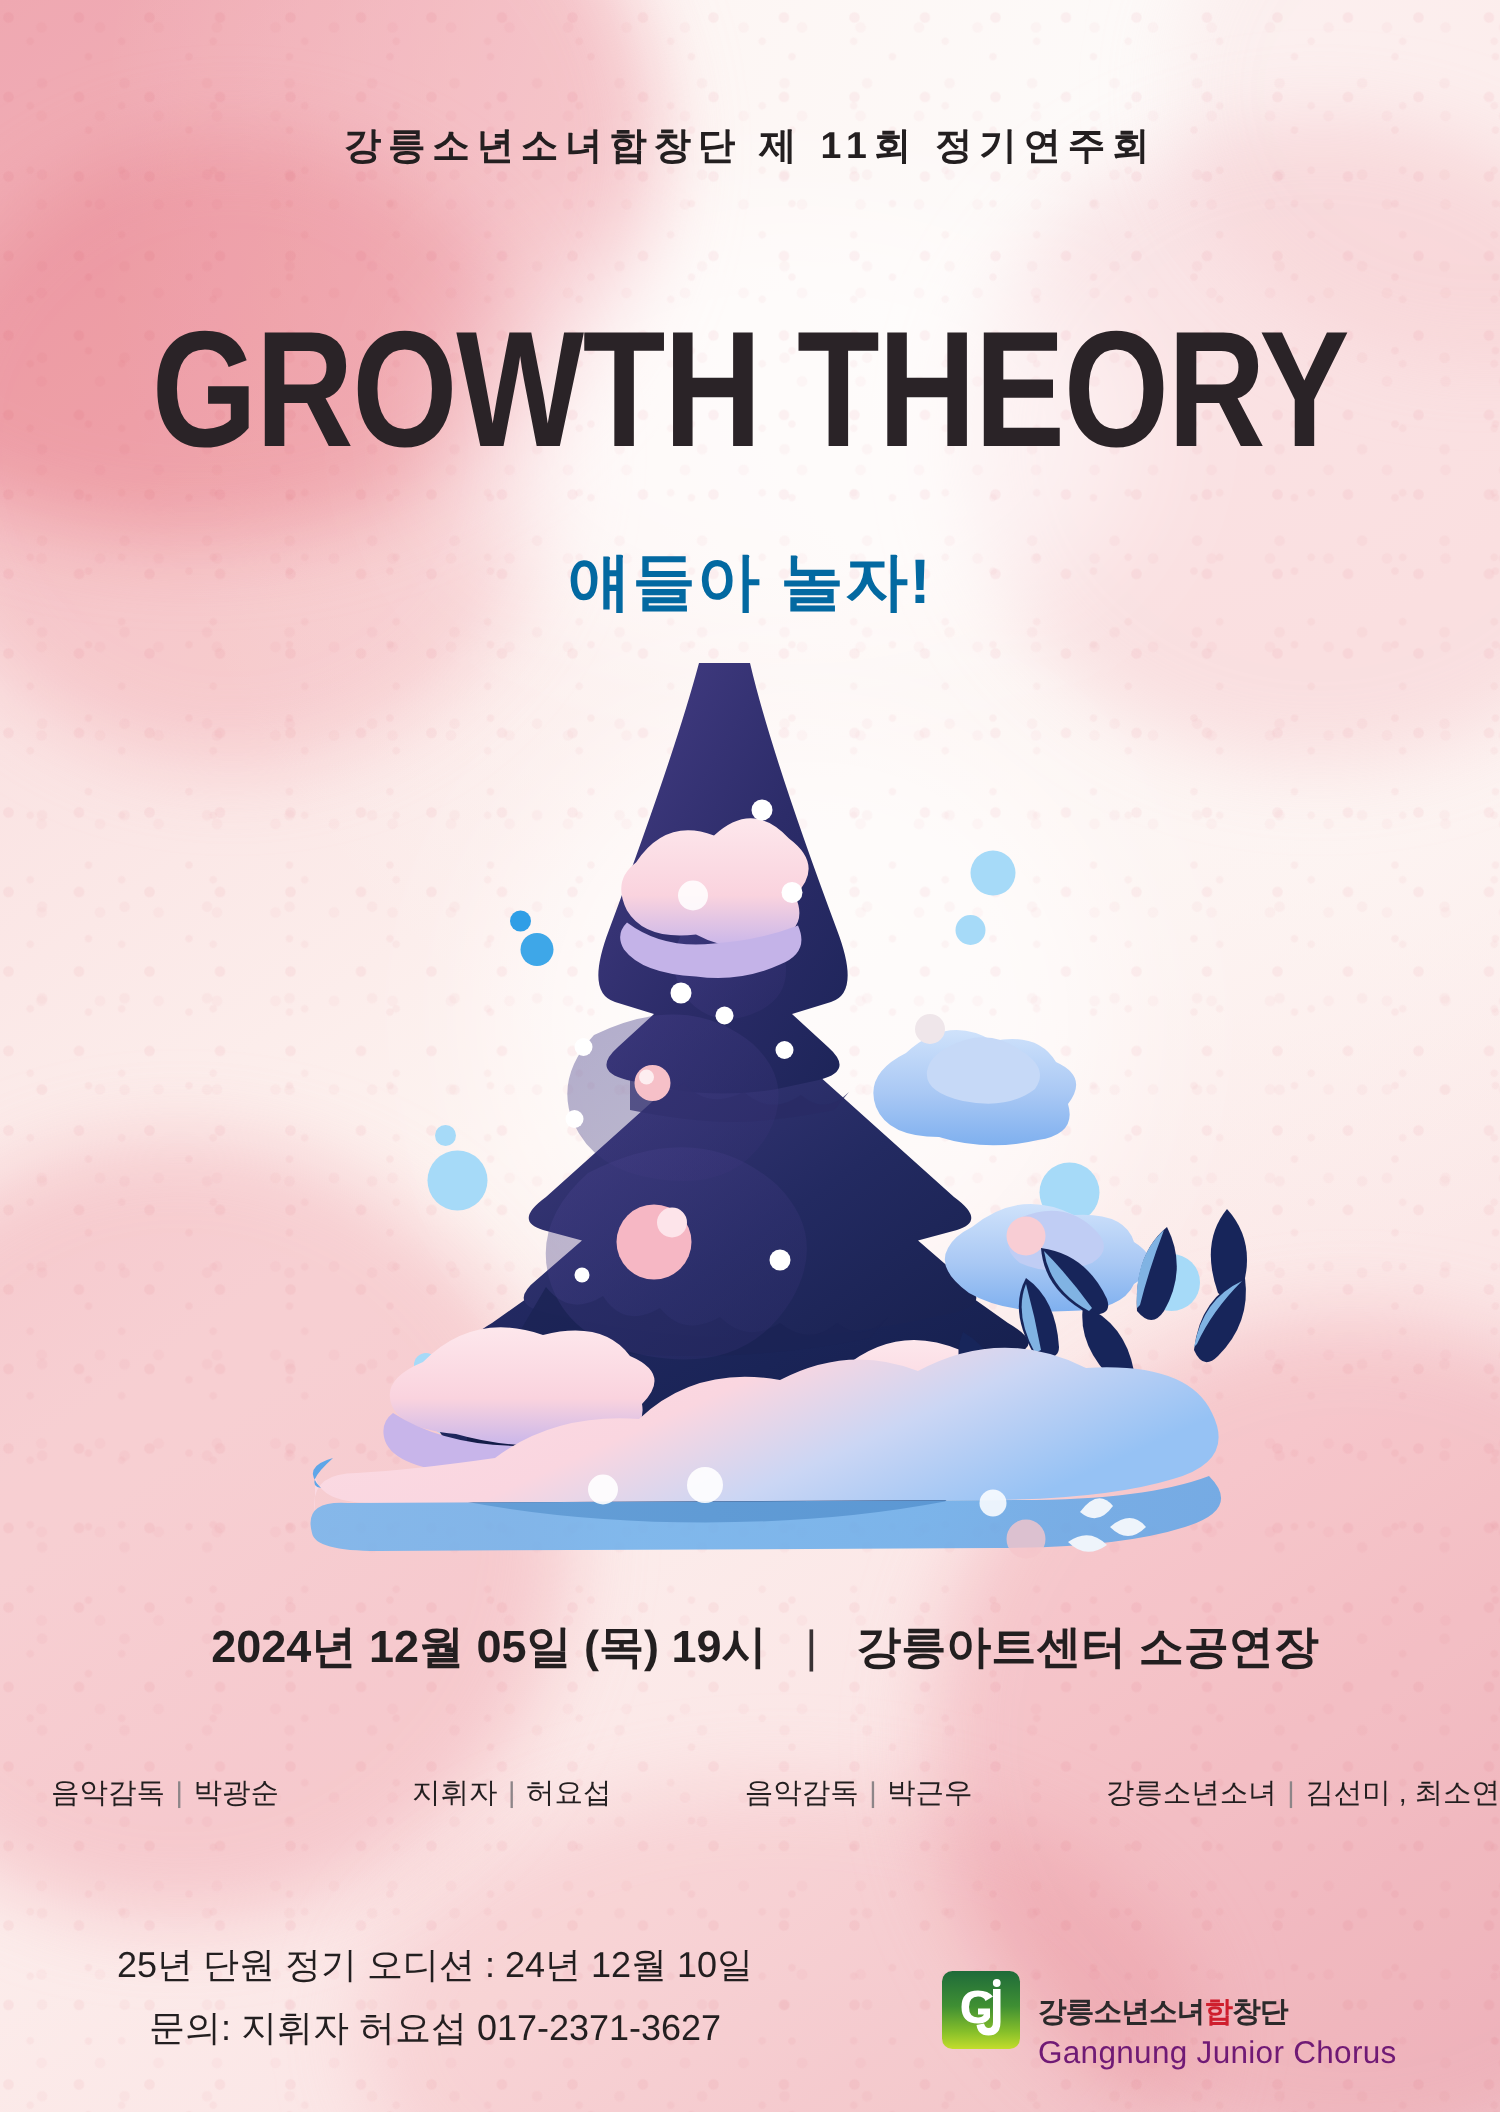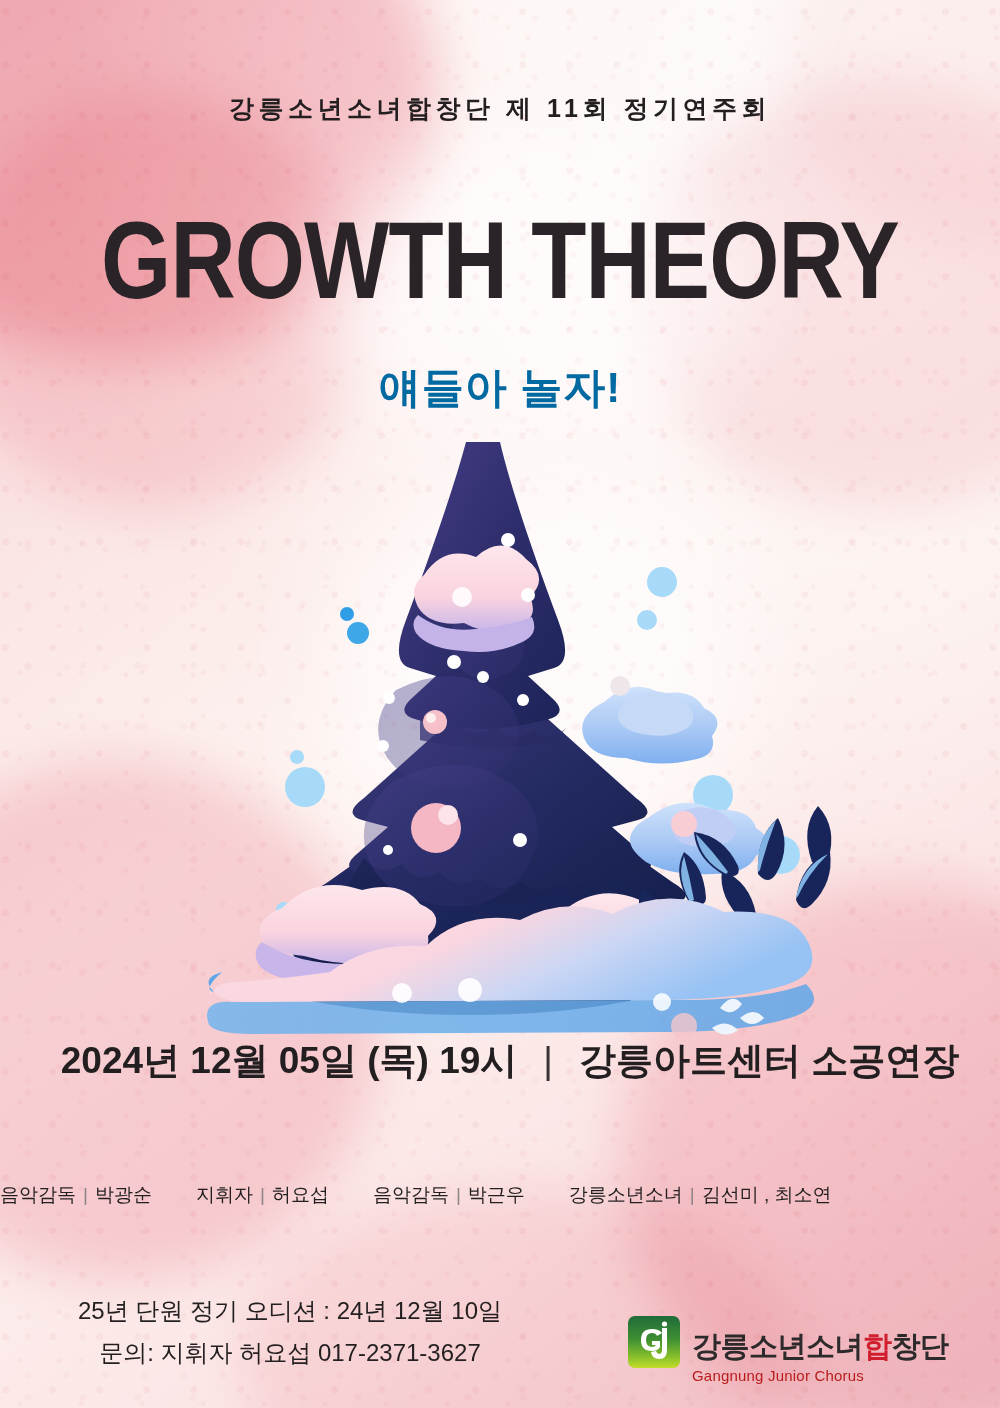--- a/index.html
+++ b/index.html
@@ -36,72 +36,72 @@
       radial-gradient(circle at 71% 31%, rgba(231,150,165,.18) 0 3px, transparent 4px),
       radial-gradient(circle at 88% 77%, rgba(231,150,165,.25) 0 2px, transparent 3px),
       radial-gradient(circle at 51% 91%, rgba(231,150,165,.20) 0 3px, transparent 4px);
     background-size:47px 53px,61px 43px,39px 59px,67px 49px,55px 61px;
   }
 
   
   .layer{position:absolute;left:0;right:0;text-align:center;}
 
   .eyebrow{
-    top:92px;
+    top:80px;
     font-size:25px;font-weight:700;color:#231f20;
     letter-spacing:4.5px;
   }
 
   .main-title{
     top:205px;
     font-size:110px;font-weight:700;color:#2a2327;
     letter-spacing:-1px;
     transform:scaleX(.82);
     line-height:1.0;
     white-space:nowrap;
   }
 
   .sub-title{
     top:360px;
     font-size:42px;font-weight:700;color:#0369a1;
     letter-spacing:1px;
   }
 
   .datebar{
-    top:1036px;
-    font-size:37px;font-weight:700;color:#231f20;
+    top:1078px;
+    font-size:30px;font-weight:700;color:#231f20;
     letter-spacing:0px;
     padding-left:20px;
   }
   .datebar .sep{display:inline-block;padding:0 26px;font-weight:400;color:#3a3335;}
 
   .credits{
     top:1182px;
     font-size:19px;font-weight:500;color:#231f20;
-    display:flex;justify-content:flex-start;gap:44px;
+    display:flex;justify-content:space-between;gap:44px;padding-left:34px;
   }
   .credits .pair{white-space:nowrap;}
   .credits .bar{color:#8d8588;padding:0 7px;font-weight:300;}
 
   .notes{
     position:absolute;left:60px;top:1290px;width:460px;text-align:center;
     font-size:24px;color:#231f20;line-height:1.75;font-weight:400;
   }
 
   
   .logo{position:absolute;left:628px;top:1300px;display:flex;align-items:center;gap:12px;}
   .logo-mark{
     width:52px;height:52px;border-radius:7px;
     background:linear-gradient(180deg,#1f6b3a 0%,#3f8f33 45%,#86bf2a 78%,#c3dd2c 100%);
     position:relative;flex:0 0 auto;
   }
   .logo-text{display:flex;flex-direction:column;line-height:1;}
-  .logo-kr{font-size:29px;font-weight:700;color:#2c2a2b;letter-spacing:-.5px;white-space:nowrap;margin-top:32px;}
+  .logo-kr{font-size:19px;font-weight:700;color:#2c2a2b;letter-spacing:-.5px;white-space:nowrap;margin-top:32px;}
   .logo-kr .hl{color:#cf1f2e;}
-  .logo-en{font-size:15px;color:#b91c1c;margin-top:7px;letter-spacing:.2px;white-space:nowrap;}
+  .logo-en{font-size:21px;color:#701a75;margin-top:7px;letter-spacing:.2px;white-space:nowrap;}
 
   
   .illo{position:absolute;left:0;top:430px;width:1000px;height:640px;}
   .illo svg{display:block;width:1000px;height:640px;}
 </style>
 </head>
 <body>
 
 <div id="poster">
 

